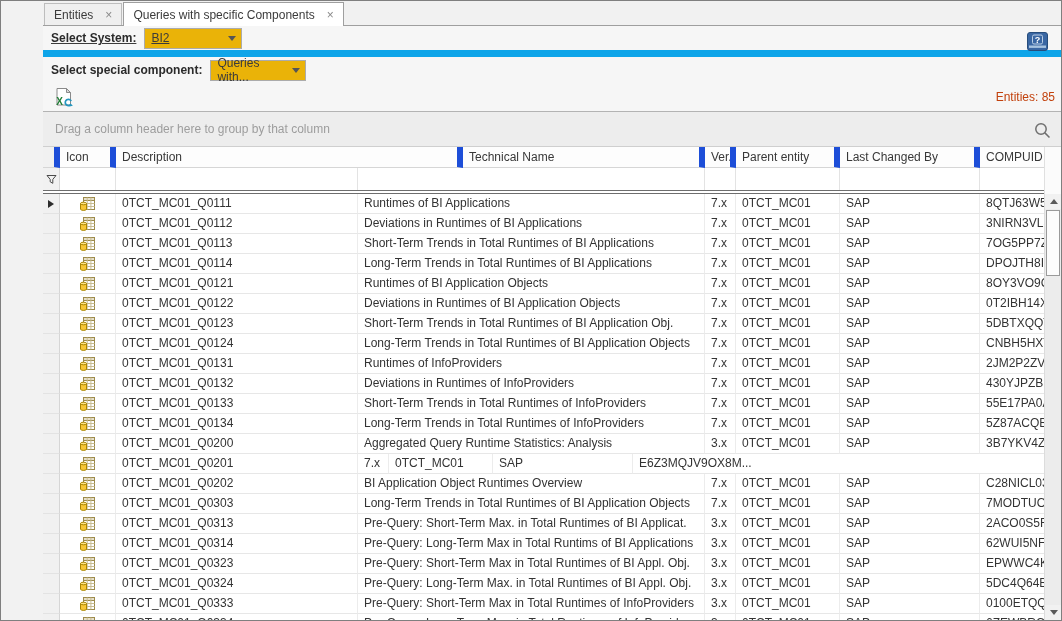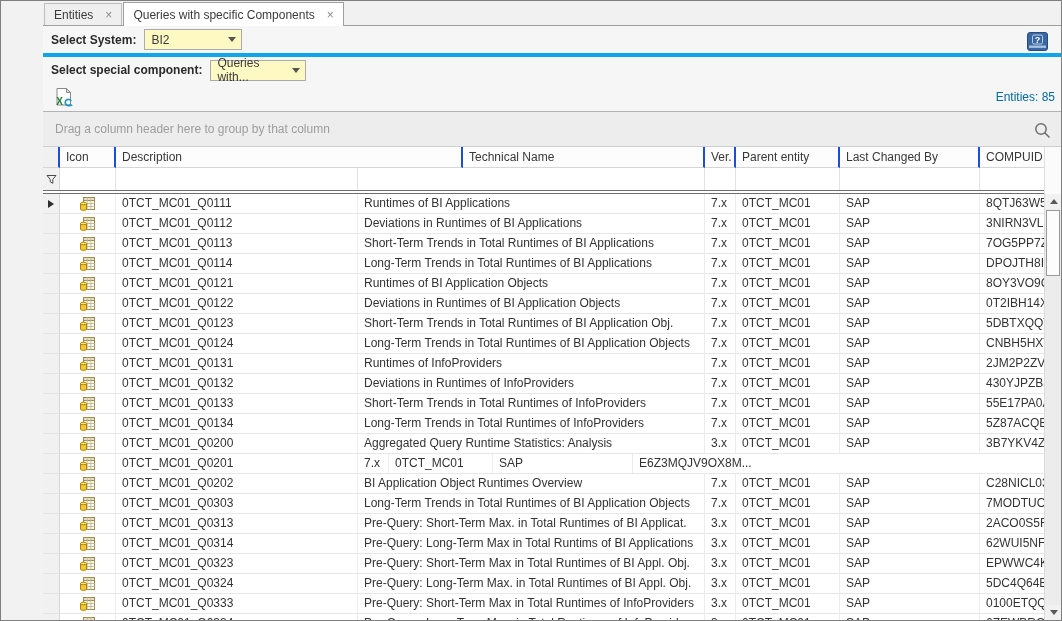--- a/index.html
+++ b/index.html
@@ -10,42 +10,42 @@
 
   
   .tabbar { height:25px; background:#f1f1f1; border-bottom:1px solid #9f9f9f; display:flex; align-items:flex-end; padding-left:1px; }
   .tab { height:22px; display:flex; align-items:center; padding:0 9px; background:#efefef; border:1px solid #bdbdbd; border-bottom:none; margin-right:1px; cursor:default; white-space:nowrap; }
   .tab .tab-close { margin-left:12px; color:#8a8a8a; font-size:12px; line-height:1; }
   .tab.active { background:#ffffff; height:24px; margin-bottom:-1px; border-color:#9f9f9f; }
 
   
   .toolbar { background:#f6f6f6; }
   .trow { display:flex; align-items:center; padding-left:8px; position:relative; }
-  .trow1 { height:31px; border-bottom:4px solid #0ea5e9; }
+  .trow1 { height:31px; border-bottom:7px solid #0ea5e9;text-decoration:underline; }
   .trow2 { height:26px; }
   .trow3 { height:28px; padding-right:6px; }
   .tlabel { font-weight:bold; color:#2b2b2b; }
-  .combo { display:flex; align-items:center; justify-content:space-between; width:98px; height:21px; margin-left:8px; background:#fef9c3; border:1px solid #ababab; padding:0 5px 0 6px; }
+  .combo { display:flex; align-items:center; justify-content:space-between; width:98px; height:21px; margin-left:8px; background:#eab308; border:1px solid #ababab; padding:0 5px 0 6px; }
   .combo2 { width:96px;gap:27px; }
   .combo-arrow { width:0; height:0; border-left:4px solid transparent; border-right:4px solid transparent; border-top:5px solid #555; }
   .help-btn { position:absolute; right:13px; top:5px; width:22px; height:20px; display:flex; align-items:center; justify-content:center; }
   .excel-btn { width:24px; height:22px; display:flex; align-items:center; justify-content:center; }
-  .entities-count { margin-left:auto; color:#0369a1; }
+  .entities-count { margin-left:auto; color:#c2410c; }
 
   
   .grid { height:calc(100% - 110px); border-top:1px solid #b3b3b3; background:#7f1d1d; display:flex; flex-direction:column; }
   .group-panel { height:35px; background:#ededed; border-bottom:1px solid #cfcfcf; display:flex; align-items:center; padding:0 10px 0 12px; position:relative; }
   .group-panel-text { color:#9d9d9d; }
   .search-btn { position:absolute; right:9px; top:8px; width:20px; height:20px; display:flex; align-items:center; justify-content:center; }
 
   .grid-body { position:relative; flex:1; background:#fff; overflow:hidden; }
   .grid-inner { margin-right:17px; height:100%; display:flex; flex-direction:column; }
 
   .hrow { display:flex; height:21px; flex:0 0 21px; background:#fdfdfd; }
-  .hcell { border-right:2px solid #1d4ed8; border-bottom:1px solid #d6d6d6; padding:0 6px; line-height:20px; white-space:nowrap; overflow:hidden; color:#383838; }
+  .hcell { border-right:6px solid #1d4ed8; border-bottom:1px solid #d6d6d6; padding:0 6px; line-height:20px; white-space:nowrap; overflow:hidden; color:#383838; }
   .hcell.c-ind { background:#f1f1f1; padding:0; }
 
   .frow { display:flex; height:22px; flex:0 0 22px; background:#fff; }
   .fcell { border-right:1px solid #e3e3e3; }
   .fcell.c-ind { background:#f1f1f1; display:flex; align-items:center; justify-content:center; border-right:1px solid #d6d6d6; }
 
   .dline { height:4px; flex:0 0 4px; border-top:1px solid #6e6e6e; border-bottom:1px solid #6e6e6e; background:#fff; }
 
   .rows { flex:1; overflow:hidden; }
   .grid-row { display:flex; height:20px; background:#fff; }

